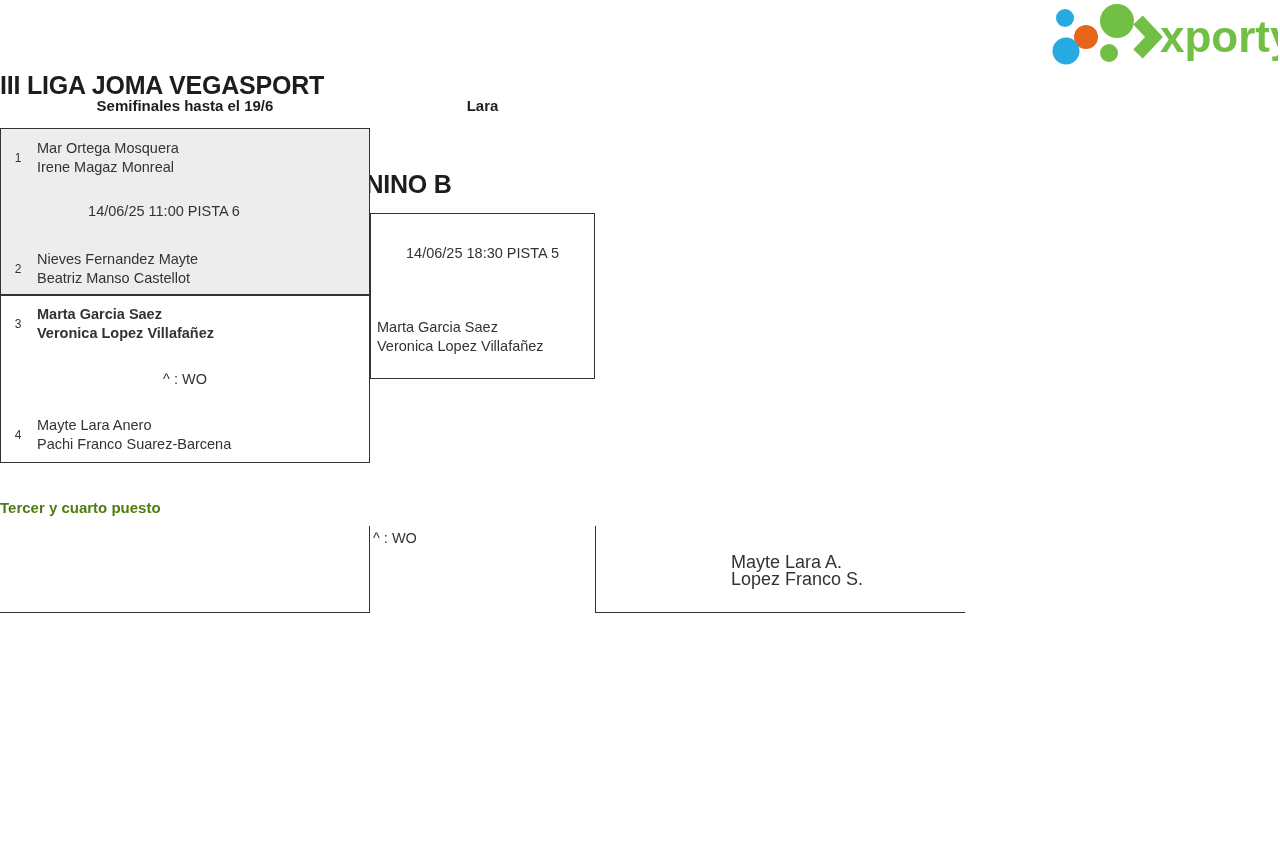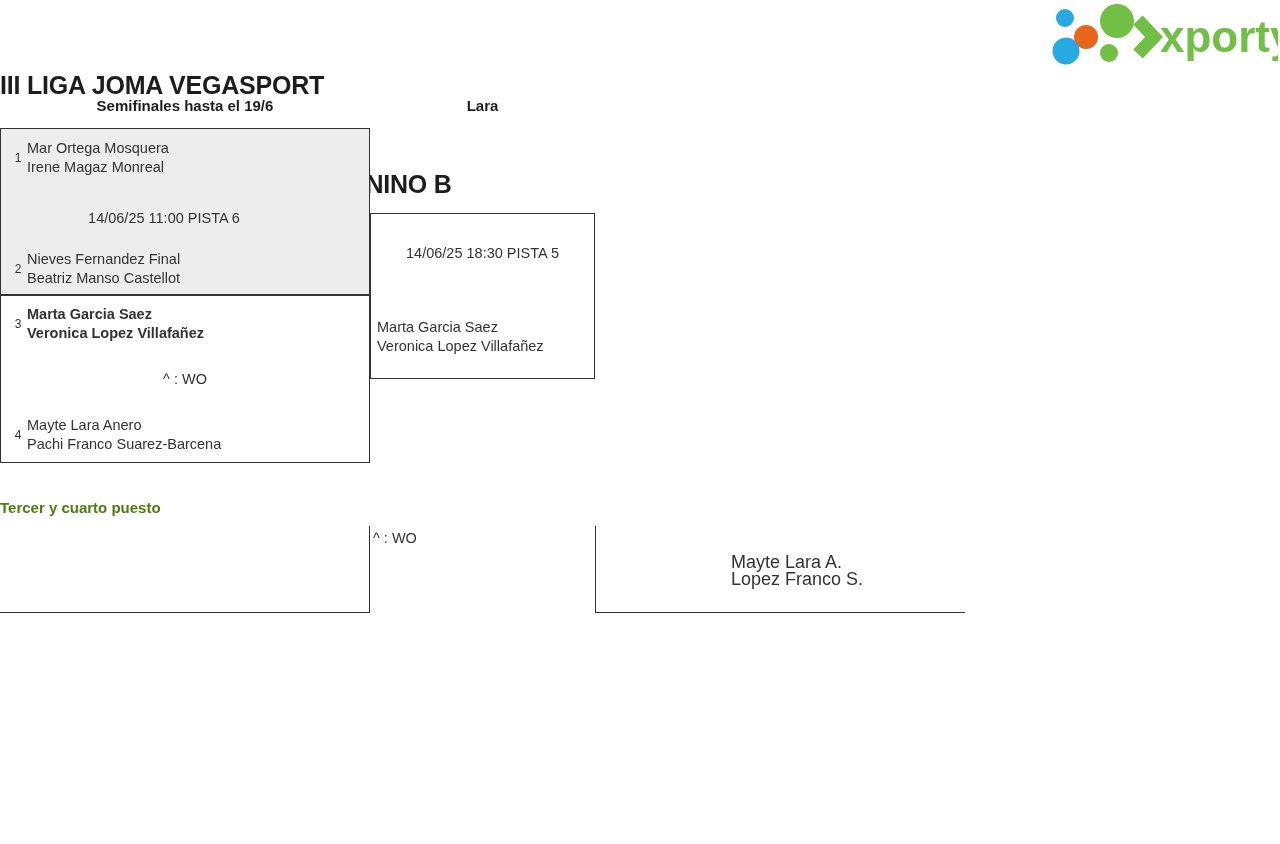--- a/index.html
+++ b/index.html
@@ -107,40 +107,40 @@
     font-size: 12px;
     color: #333333;
     text-align: center;
     flex: none;
   }
   .team-names {
     font-size: 14.5px;
     line-height: 19px;
     color: #333333;
     white-space: pre;
+    margin-left: 10px;
   }
   .team-names.winner {
     font-weight: bold;
   }
   .match-meta {
     position: absolute;
     font-size: 14.5px;
     color: #333333;
     text-align: center;
     white-space: nowrap;
   }
 
   
   #sf1-team-top   { top: 10px; }
   #sf1-team-bottom{ top: 121px; }
   #sf1-meta {
     left: 0px;
     top: 203px;
     width: 328px;
-    margin-top: 7px;
   }
 
   
   #sf2-team-top   { top: 9px; }
   #sf2-team-bottom{ top: 120px; }
   #sf2-meta {
     left: 0px;
     top: 371px;
     width: 370px;
   }
@@ -225,21 +225,21 @@
 
 <div class="round-header" id="round-header-final">Lara</div>
 
 <div class="match-box" id="match-box-sf1">
   <div class="team-row" id="sf1-team-top">
     <span class="seed-number">1</span>
     <span class="team-names"><span>Mar Ortega Mosquera</span><br><span>Irene Magaz Monreal</span></span>
   </div>
   <div class="team-row" id="sf1-team-bottom">
     <span class="seed-number">2</span>
-    <span class="team-names"><span>Nieves Fernandez Final</span><br><span>Beatriz Manso Castellot</span></span>
+    <span class="team-names"><span>Nieves Fernandez Mayte</span><br><span>Beatriz Manso Castellot</span></span>
   </div>
 </div>
 <div class="match-meta" id="sf1-meta">14/06/25 11:00 PISTA 6</div>
 
 <div class="match-box" id="match-box-sf2">
   <div class="team-row" id="sf2-team-top">
     <span class="seed-number">3</span>
     <span class="team-names winner"><span>Marta Garcia Saez</span><br><span>Veronica Lopez Villafañez</span></span>
   </div>
   <div class="team-row" id="sf2-team-bottom">

